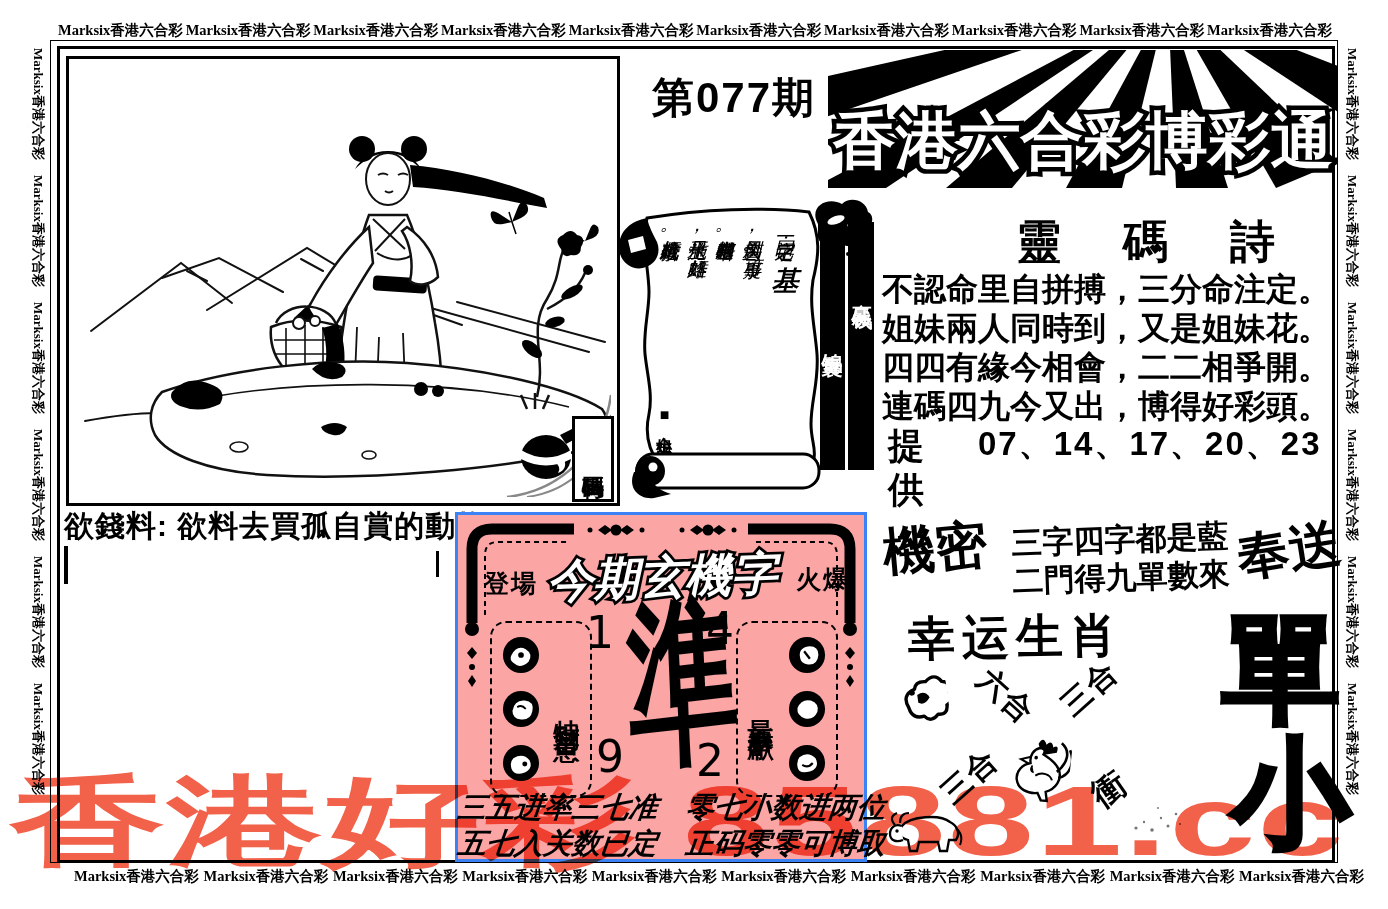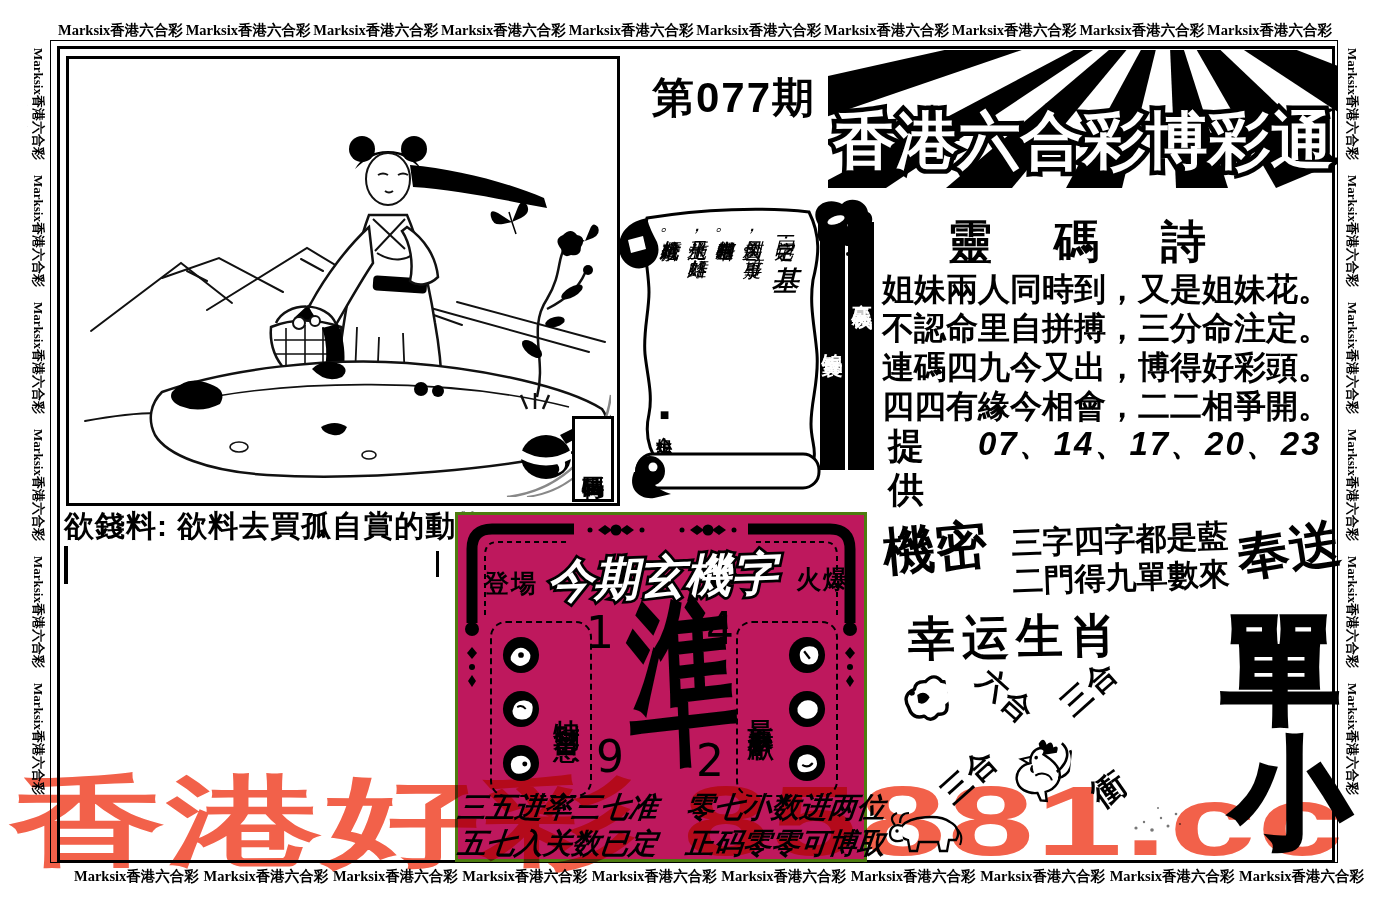--- a/index.html
+++ b/index.html
@@ -57,28 +57,28 @@
   }
   .ink-blot{left:798px;top:194px;}
   .bar{background:#000;color:#fff;writing-mode:vertical-rl;text-align:left;
        font-weight:bold;font-size:21px;letter-spacing:4px;}
   .bar-jin{left:820px;top:238px;width:25px;height:232px;padding-top:0;}
   .bar-jin span{position:relative;top:98px;left:1px;}
   .bar-ying{left:848px;top:222px;width:26px;height:248px;}
   .bar-ying span{position:relative;top:66px;left:2px;}
 
   
-  .poem-title{left:885px;top:212px;width:452px;text-align:left;
+  .poem-title{left:885px;top:212px;width:452px;text-align:right;
     font-family:"Liberation Serif",serif;font-weight:bold;font-size:45px;letter-spacing:62px;text-indent:62px;white-space:nowrap;}
   .poem-lines{left:882px;top:270px;width:460px;font-family:"Liberation Serif",serif;
     font-weight:bold;font-size:32px;line-height:39px;white-space:nowrap;}
   .provide-labels{left:888px;top:424px;font-family:"Liberation Serif",serif;font-weight:bold;
     font-size:36px;line-height:44px;}
   .provide-numbers{left:978px;top:421px;font-weight:bold;font-size:33px;line-height:45px;
-    letter-spacing:2px;white-space:nowrap;font-style:italic;}
+    letter-spacing:2px;white-space:nowrap;}
 
   
   .brush{font-family:"DejaVu Serif", serif;font-weight:bold;}
   .secret-label{left:883px;top:514px;font-size:52px;transform:rotate(-5deg);}
   .secret-lines{left:1012px;top:520px;font-size:31px;line-height:38px;transform:rotate(-2deg);white-space:nowrap;}
   .secret-gift{left:1237px;top:516px;font-size:52px;transform:rotate(-9deg);}
 
   
   .zodiac-title{left:908px;top:606px;font-size:47px;letter-spacing:7px;transform:rotate(-1deg);white-space:nowrap;}
   .ztag{font-weight:bold;font-size:30px;white-space:nowrap;letter-spacing:2px;}
@@ -89,21 +89,21 @@
   .zmonkey{left:900px;top:676px;transform:rotate(-8deg);}
   .zrooster{left:1008px;top:736px;transform:rotate(6deg);}
   .zox{left:888px;top:806px;}
   .zspeckles{left:1128px;top:798px;}
   .big-char{font-weight:bold;font-size:118px;line-height:1;
     -webkit-text-stroke:4px #000;letter-spacing:0;}
   .big-top{left:1222px;top:610px;}
   .big-bottom{left:1232px;top:734px;}
 
   
-  .mystic-box{left:455px;top:512px;width:406px;height:344px;border:3px solid #4d7c0f;background:#be185d;}
+  .mystic-box{left:455px;top:512px;width:406px;height:344px;border:3px solid #3b82f6;background:#fca5a5;}
   .mystic-box .abs{position:absolute;}
   .m-intro{left:26px;top:52px;font-size:25px;font-weight:bold;letter-spacing:2px;}
   .m-outro{left:338px;top:48px;font-size:25px;font-weight:bold;letter-spacing:2px;}
   .m-title{left:76px;top:24px;}
   .dash-box{border:2.5px dashed #000;border-radius:16px;display:flex;align-items:center;
     justify-content:space-around;padding:5px 3px;}
   .dash-left{left:32px;top:106px;width:92px;height:162px;}
   .dash-right{left:278px;top:106px;width:92px;height:162px;}
   .circ-col{display:flex;flex-direction:column;justify-content:space-between;height:146px;}
   .v-label{writing-mode:vertical-rl;font-weight:bold;font-size:26px;letter-spacing:5px;line-height:1;}
@@ -273,24 +273,24 @@
   <ellipse cx="55" cy="33" rx="6" ry="3" fill="#fff" transform="rotate(25 55 33)"></ellipse>
   <circle cx="26" cy="58" r="3" fill="#000"></circle>
     <circle cx="38" cy="63" r="2.4" fill="#000"></circle>
     <circle cx="50" cy="60" r="2" fill="#000"></circle>
 </svg>
 <div class="abs bar bar-jin"><span>锦囊</span></div>
 <div class="abs bar bar-ying"><span>赢钱</span></div>
 
 <div class="abs poem-title">靈碼詩</div>
 <div class="abs poem-lines">
+  <div>不認命里自拼搏，三分命注定。</div>
   <div>姐妹兩人同時到，又是姐妹花。</div>
-  <div>不認命里自拼搏，三分命注定。</div>
+  <div>四四有緣今相會，二二相爭開。</div>
   <div>連碼四九今又出，博得好彩頭。</div>
-  <div>四四有緣今相會，二二相爭開。</div>
 </div>
 <div class="abs provide-labels">
   <div>提</div>
   <div>供</div>
 </div>
 <div class="abs provide-numbers">
   <div>07、14、17、20、23</div>
 </div>
 
 <div class="abs brush secret-label">機密</div>

